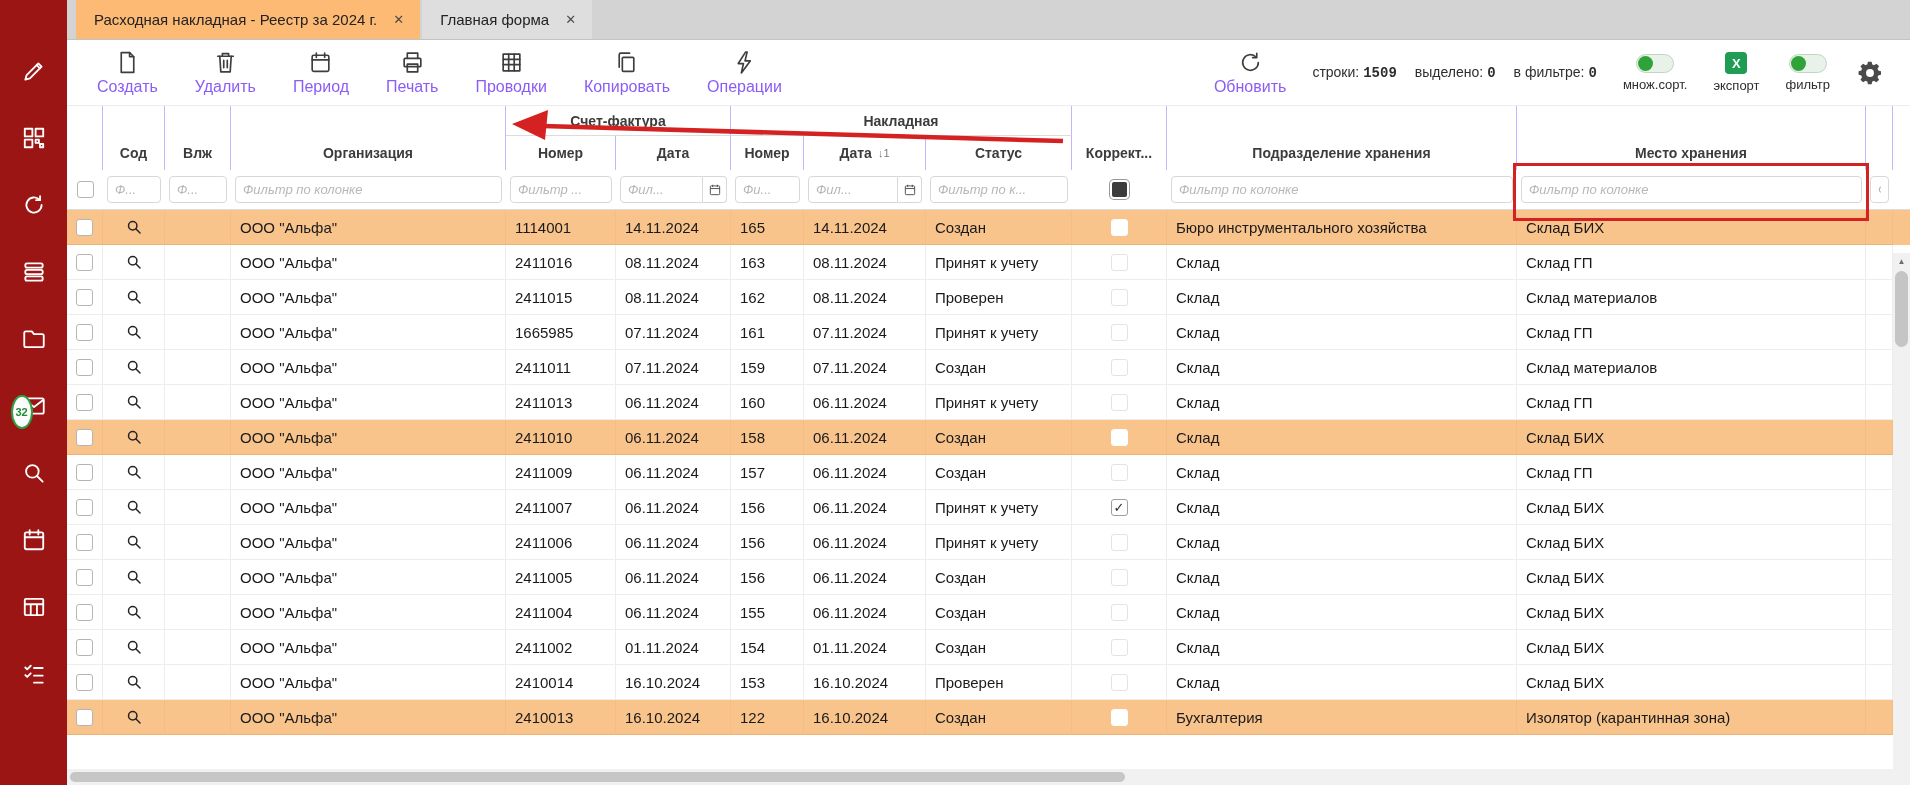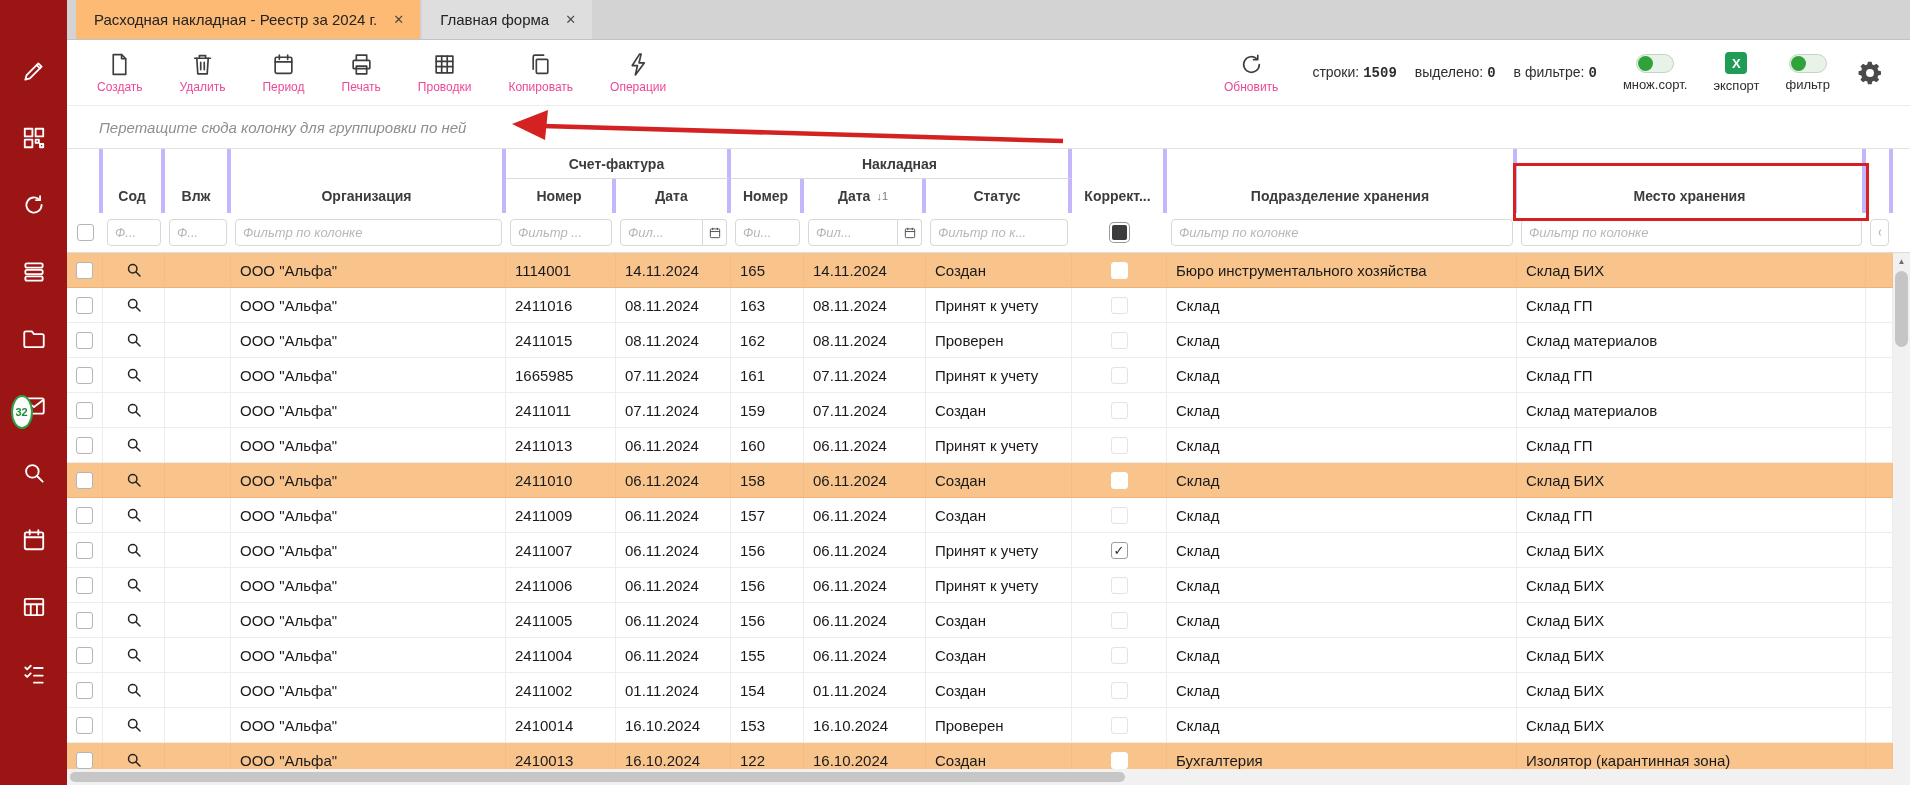--- a/index.html
+++ b/index.html
@@ -24,40 +24,40 @@
             border-bottom:1px solid #c3c3c3; }
   .tab { display:flex; align-items:center; gap:16px; padding:0 16px 0 18px; font-size:15px; color:#232323;
          background:#dedede; cursor:pointer; }
   .tab.active { background:#fdba74; }
   .tclose { font-size:13px; color:#4d4d4d; cursor:pointer; }
 
   .toolbar { height:66px; display:flex; align-items:center; padding:0 26px 0 30px; background:#fff;
              border-bottom:1px solid #ededed; }
   .tbtn { display:flex; flex-direction:column; align-items:center; gap:3px; margin-right:37px; cursor:pointer; }
   .tbtn svg { width:25px; height:25px; stroke:#3e3e3e; fill:none; stroke-width:1.6; stroke-linecap:round; stroke-linejoin:round; }
-  .tbtn .lb { font-size:12px; color:#ec4899; white-space:nowrap;text-align:center; }
+  .tbtn .lb { font-size:16px; color:#8b5cf6; white-space:nowrap;text-align:center; }
   .tb-right { margin-left:auto; display:flex; align-items:center; gap:26px; }
   .stats { display:flex; gap:18px; font-size:14px; color:#2e2e2e; white-space:nowrap; }
   .stats b { margin-left:4px;font-family:Liberation Mono, monospace; }
   .tglg { display:flex; flex-direction:column; align-items:center; gap:4px; cursor:pointer; }
   .tglg .lb2 { font-size:13px; color:#2e2e2e; white-space:nowrap; }
   .tgl { width:38px; height:19px; border-radius:10px; background:#e9f2e9; border:1px solid #bfd6c0; position:relative; }
   .tgl .knob { position:absolute; left:1px; top:1px; width:15px; height:15px; border-radius:50%; background:#2fa33a; }
   .xls { width:22px; height:22px; background:#1f9d55; color:#fff; border-radius:4px; display:flex;
          align-items:center; justify-content:center; font-weight:bold; font-size:13px; }
   .gearbtn { cursor:pointer; display:flex; align-items:center; }
   .gearbtn svg { width:28px; height:28px; }
 
   .groupbar { height:43px; display:flex; align-items:center; padding-left:32px; font-style:italic;
               color:#8f8f8f; font-size:15px; border-bottom:1px solid #e2e2e2; background:#fff; }
 
   
   .thead { display:grid; grid-template-columns:var(--cols); grid-template-rows:30px 34px; background:#fff; }
   .h { display:flex; align-items:center; justify-content:center; font-size:14px; font-weight:bold;
-       color:#3c3c3c; border-right:4px solid #c4b5fd; overflow:hidden; white-space:nowrap; cursor:pointer; }
+       color:#3c3c3c; border-right:1px solid #c4b5fd; overflow:hidden; white-space:nowrap; cursor:pointer; }
   .h.span2 { grid-row:1/3; align-items:flex-end; padding-bottom:9px; }
   .h.grp { grid-row:1; border-bottom:1px solid #dcdcdc; align-items:center; }
   .h.r2 { grid-row:2; }
   .sort { font-size:11px; color:#7b7b7b; margin-left:6px; font-weight:normal; }
 
   
   .tfilter { display:grid; grid-template-columns:var(--cols); height:40px; border-bottom:1px solid #dcdcdc; background:#fff; }
   .f { display:flex; align-items:center; padding:0 4px; height:100%; overflow:hidden; }
   .f.cc { justify-content:center; }
   .f input { width:100%; height:27px; border:1px solid #d8d8d8; border-radius:4px; padding:0 7px;
@@ -232,21 +232,21 @@
         <span class="lb">Копировать</span>
       </div>
       <div class="tbtn">
         <svg viewBox="0 0 24 24">
             <path d="M13 2 6 13h5l-2 9 8.5-11.5h-5L14.5 2z"></path>
           </svg>
         <span class="lb">Операции</span>
       </div>
 
       <div class="tb-right">
-        <div class="tbtn" style="margin-right:8px">
+        <div class="tbtn" style="margin-right:0">
           <svg viewBox="0 0 24 24">
               <path d="M19.5 12a7.5 7.5 0 1 1-2.2-5.3"></path>
               <path d="M18 3.3v4h-4"></path>
             </svg>
           <span class="lb">Обновить</span>
         </div>
         <div class="stats">
           <span><span>строки:</span><b>1509</b></span>
           <span><span>выделено:</span><b>0</b></span>
           <span><span>в фильтре:</span><b>0</b></span>
@@ -269,23 +269,20 @@
         </div>
         <div class="gearbtn">
           <svg viewBox="0 0 24 24">
               <path fill="#4a4a4a" d="M21.4 13.6v-3.2l-2.4-.5a7 7 0 0 0-.6-1.5l1.4-2.1-2.3-2.3-2.1 1.4a7 7 0 0 0-1.5-.6L13.4 2.4h-3.2l-.5 2.4a7 7 0 0 0-1.5.6L6.1 4 3.8 6.3l1.4 2.1a7 7 0 0 0-.6 1.5l-2.4.5v3.2l2.4.5a7 7 0 0 0 .6 1.5l-1.4 2.1 2.3 2.3 2.1-1.4a7 7 0 0 0 1.5.6l.5 2.4h3.2l.5-2.4a7 7 0 0 0 1.5-.6l2.1 1.4 2.3-2.3-1.4-2.1a7 7 0 0 0 .6-1.5l2.4-.5z"></path>
               <circle cx="12" cy="12" r="3.4" fill="#ffffff"></circle>
             </svg>
         </div>
       </div>
     </div>
 
-    <div class="groupbar">
-      <span>Перетащите сюда колонку для группировки по ней</span>
-    </div>
 
     <div class="thead">
       <div class="h span2" style="grid-column:1"></div>
       <div class="h span2" style="grid-column:2">Сод</div>
       <div class="h span2" style="grid-column:3">Влж</div>
       <div class="h span2" style="grid-column:4">Организация</div>
       <div class="h grp" style="grid-column:5/7">Счет-фактура</div>
       <div class="h grp" style="grid-column:7/10">Накладная</div>
       <div class="h r2" style="grid-column:5">Номер</div>
       <div class="h r2" style="grid-column:6">Дата</div>

